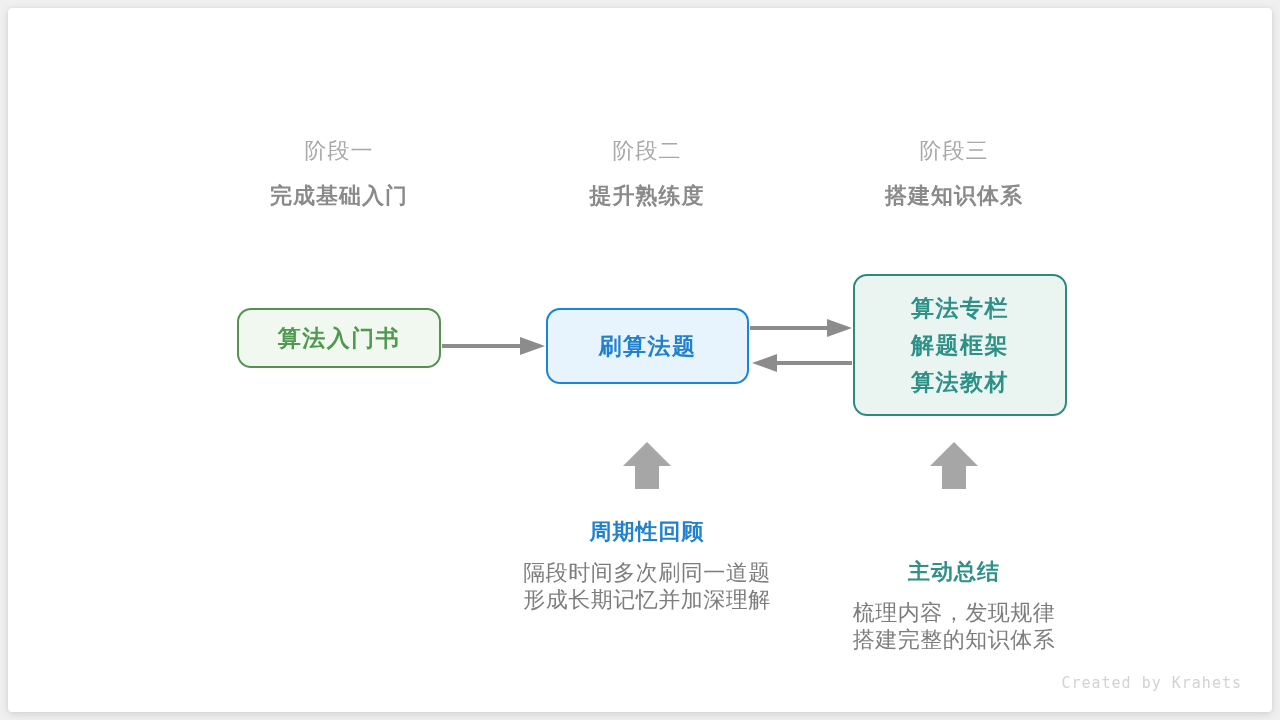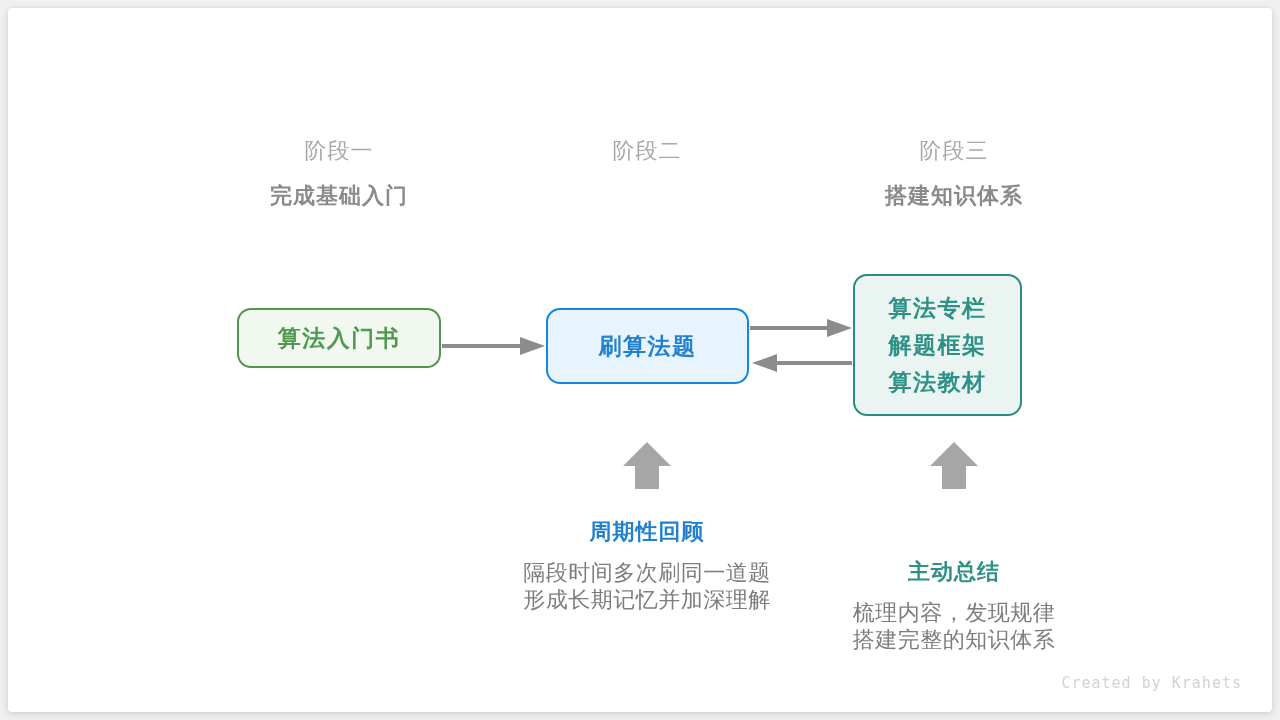--- a/index.html
+++ b/index.html
@@ -75,21 +75,21 @@
     width: 203px;
     height: 76px;
     background: #e8f4fd;
     border-color: #1884da;
   }
   #node-practice .node-line { color: #2180cf; }
 
   #node-resources {
     left: 845px;
     top: 266px;
-    width: 169px;
+    width: 214px;
     height: 142px;
     background: #eaf5f2;
     border-color: #2d8a81;
   }
   #node-resources .node-line { color: #2e9187; }
 
   .svg-layer {
     position: absolute;
     left: 0;
     top: 0;
@@ -132,20 +132,21 @@
 <body>
 
 <div id="page">
 
   <div class="stage-col" id="stage-1" style="left:211px; top:128px;">
     <div class="stage-name">阶段一</div>
     <div class="stage-title">完成基础入门</div>
   </div>
   <div class="stage-col" id="stage-2" style="left:519px; top:128px;">
     <div class="stage-name">阶段二</div>
+    <div class="stage-title">提升熟练度</div>
   </div>
   <div class="stage-col" id="stage-3" style="left:826px; top:128px;">
     <div class="stage-name">阶段三</div>
     <div class="stage-title">搭建知识体系</div>
   </div>
 
   <svg class="svg-layer" viewBox="0 0 1264 704">
 
     <g>
       <line x1="434" y1="338" x2="515" y2="338" stroke="#8c8c8c" stroke-width="4"></line>

